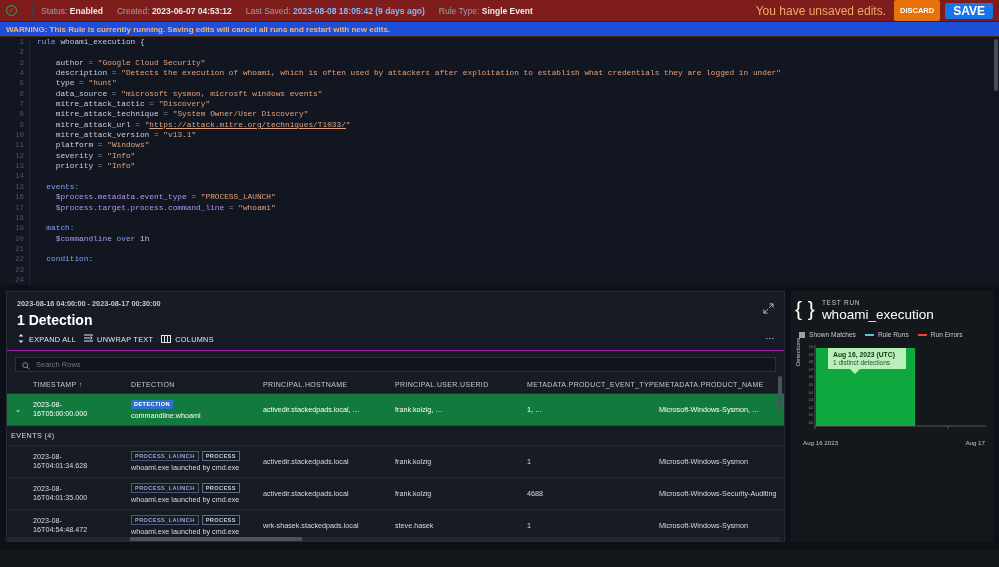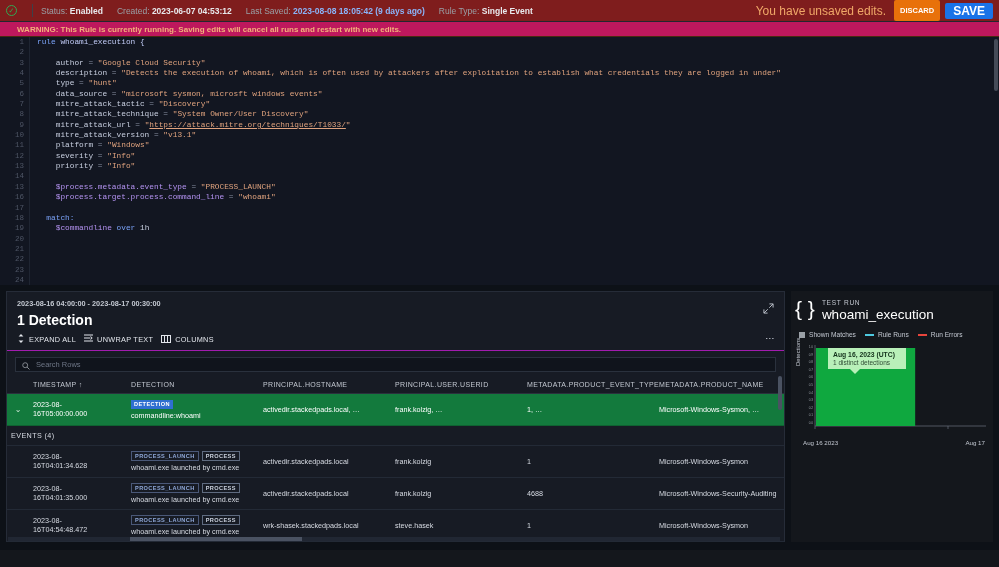--- a/index.html
+++ b/index.html
@@ -39,23 +39,23 @@
   }
   .btn-save {
     background: #1a73e8; color: #ffffff; border: none;
     font-size: 12px; font-weight: bold; padding: 1px 8px;
     border-radius: 2px; cursor: pointer;
     font-family: "Liberation Sans", sans-serif;
   }
 
   
   .warnbar {
-    height: 15px; background: #be185d;
+    height: 15px; background: #1d4ed8;
     display: flex; align-items: center;
-    padding: 0 17px; font-size: 8px; color: #f2b27a;
+    padding: 0 6px; font-size: 8px; color: #f2b27a;
     font-weight: bold;
     border-bottom: 1px solid #4a2a10;
   }
 
   
   .editor {
     position: relative;
     height: 248px; background: #121621;
     overflow: hidden;
   }
@@ -307,26 +307,28 @@
         <div class="cl">&nbsp;&nbsp;&nbsp;&nbsp;<span class="k-prop">type</span><span class="k-op"> = </span><span class="k-str">"hunt"</span></div>
         <div class="cl">&nbsp;&nbsp;&nbsp;&nbsp;<span class="k-prop">data_source</span><span class="k-op"> = </span><span class="k-str">"microsoft sysmon, microsft windows events"</span></div>
         <div class="cl">&nbsp;&nbsp;&nbsp;&nbsp;<span class="k-prop">mitre_attack_tactic</span><span class="k-op"> = </span><span class="k-str">"Discovery"</span></div>
         <div class="cl">&nbsp;&nbsp;&nbsp;&nbsp;<span class="k-prop">mitre_attack_technique</span><span class="k-op"> = </span><span class="k-str">"System Owner/User Discovery"</span></div>
         <div class="cl">&nbsp;&nbsp;&nbsp;&nbsp;<span class="k-prop">mitre_attack_url</span><span class="k-op"> = </span><span class="k-str">"</span><span class="k-link">https://attack.mitre.org/techniques/T1033/</span><span class="k-str">"</span></div>
         <div class="cl">&nbsp;&nbsp;&nbsp;&nbsp;<span class="k-prop">mitre_attack_version</span><span class="k-op"> = </span><span class="k-str">"v13.1"</span></div>
         <div class="cl">&nbsp;&nbsp;&nbsp;&nbsp;<span class="k-prop">platform</span><span class="k-op"> = </span><span class="k-str">"Windows"</span></div>
         <div class="cl">&nbsp;&nbsp;&nbsp;&nbsp;<span class="k-prop">severity</span><span class="k-op"> = </span><span class="k-str">"Info"</span></div>
         <div class="cl">&nbsp;&nbsp;&nbsp;&nbsp;<span class="k-prop">priority</span><span class="k-op"> = </span><span class="k-str">"Info"</span></div>
         <div class="cl">&nbsp;</div>
+        <div class="cl">&nbsp;&nbsp;<span class="k-label">events:</span></div>
         <div class="cl">&nbsp;&nbsp;&nbsp;&nbsp;<span class="k-var">$process.metadata.event_type</span><span class="k-op"> = </span><span class="k-str">"PROCESS_LAUNCH"</span></div>
         <div class="cl">&nbsp;&nbsp;&nbsp;&nbsp;<span class="k-var">$process.target.process.command_line</span><span class="k-op"> = </span><span class="k-str">"whoami"</span></div>
         <div class="cl">&nbsp;</div>
         <div class="cl">&nbsp;&nbsp;<span class="k-label">match:</span></div>
         <div class="cl">&nbsp;&nbsp;&nbsp;&nbsp;<span class="k-var">$commandline</span> <span class="k-over">over</span> <span class="k-prop">1h</span></div>
         <div class="cl">&nbsp;</div>
+        <div class="cl">&nbsp;&nbsp;<span class="k-label">condition:</span></div>
       </div>
     <div class="scroll-v"></div>
   </div>
 
 
   <div class="bodywrap">
 
     <div class="leftpanel">
       <div class="lp-head">
         <div class="lp-range">2023-08-16 04:00:00 - 2023-08-17 00:30:00</div>

